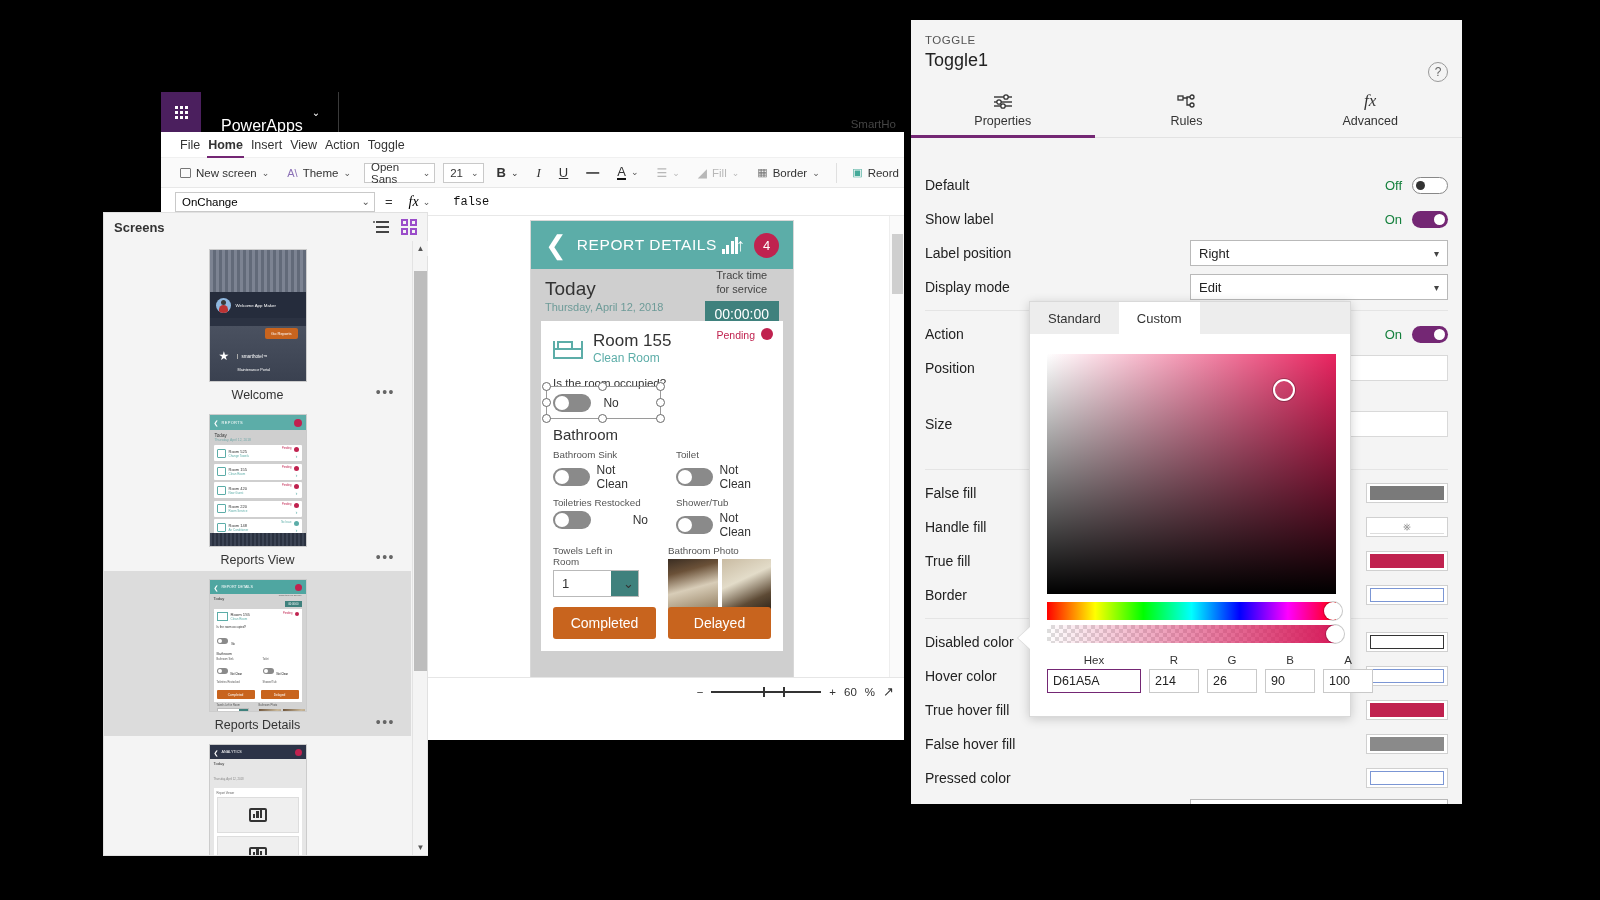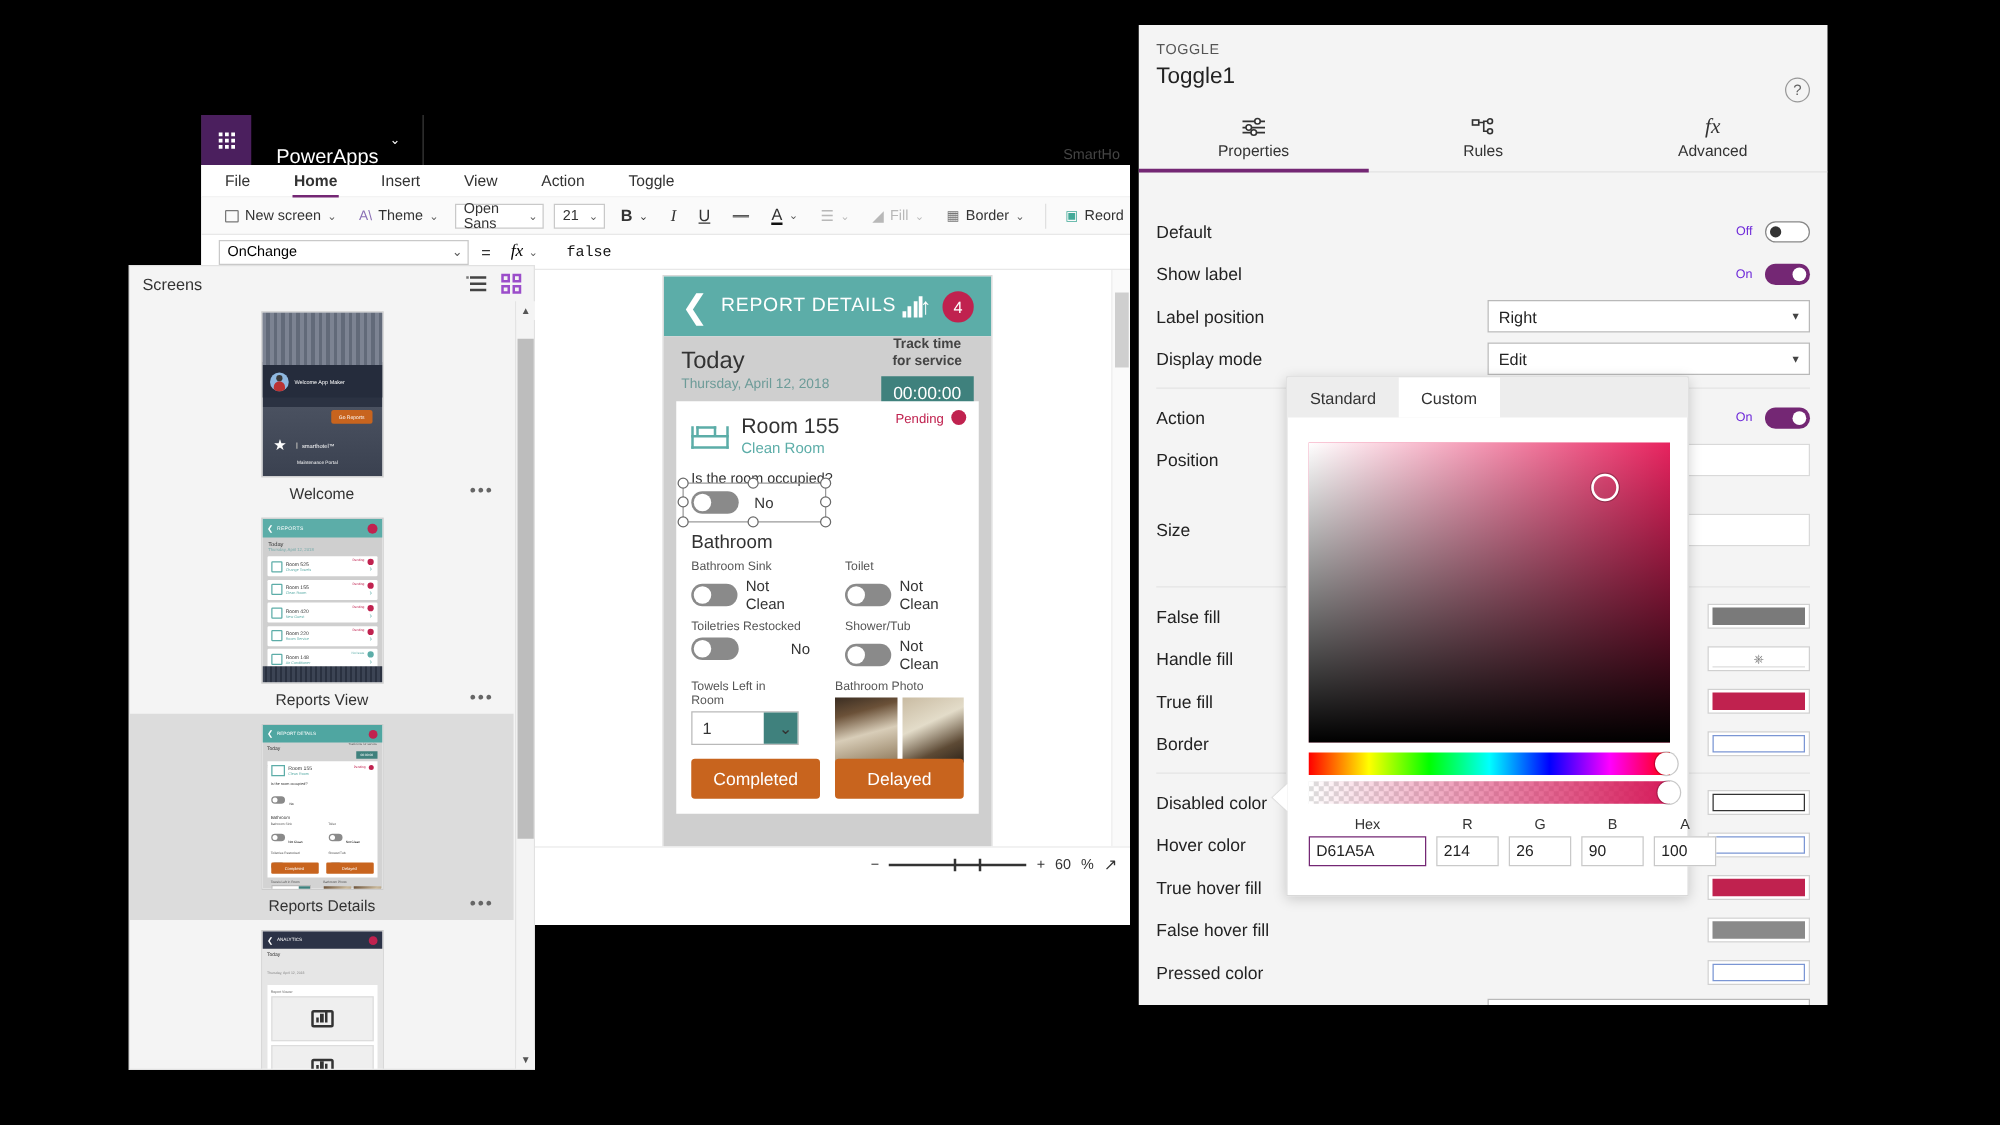--- a/index.html
+++ b/index.html
@@ -4,21 +4,21 @@
 <style>
   * { box-sizing: border-box; margin:0; padding:0; }
   html,body { width:1600px; height:900px; background:#000; overflow:hidden;
               font-family:"Liberation Sans", sans-serif; }
   #root { position:relative; width:1600px; height:900px; background:#000; }
 
   
   .screens-panel{ position:absolute; left:103px; top:212px; width:325px; height:644px;
     background:#f4f4f4; border:1px solid #e1e1e1; z-index:30; }
   .screens-head{ height:28px; display:flex; align-items:center; padding:0 10px; }
-  .screens-title{ font-size:13px; color:#333; }
+  .screens-title{ font-size:13px; color:#333;font-weight:bold; }
   .screens-head-icons{ margin-left:auto; display:flex; align-items:center; gap:12px; }
   .ic-list{ width:16px; height:12px; position:relative; }
   .ic-list i{ position:absolute; left:3px; right:0; height:2px; background:#444; }
   .ic-list i:nth-child(1){ top:0 } .ic-list i:nth-child(2){ top:5px } .ic-list i:nth-child(3){ top:10px }
   .ic-list b{ position:absolute; left:0; width:2px; height:2px; background:#777; top:0; }
   .ic-grid{ width:16px; height:16px; display:grid; grid-template-columns:1fr 1fr; grid-template-rows:1fr 1fr; gap:2px; }
   .ic-grid span{ border:2px solid #8a2be2; border-color:#9b4dca; }
   .screens-scroll{ position:absolute; left:0; top:28px; right:16px; bottom:0; overflow:hidden; }
 
   .thumb-item{ position:relative; padding:8px 0 4px; }
@@ -115,21 +115,21 @@
   
   .app{ position:absolute; left:161px; top:92px; width:743px; height:648px; background:#fff; z-index:10;}
   .app-top{ height:40px; background:#000; display:flex; align-items:center; }
   .waffle{ width:40px;height:40px; background:#4b1f5e; display:flex;align-items:center;justify-content:center;}
   .waffle-g{ display:grid; grid-template-columns:repeat(3,3px); grid-template-rows:repeat(3,3px); gap:2px;}
   .waffle-g span{ background:#fff; width:3px;height:3px;}
   .app-name{ color:#fff; font-size:16px; margin-left:20px;margin-top:28px;}
   .app-caret{ color:#fff; font-size:10px; margin-left:9px;}
   .app-sep{ width:1px; height:40px; background:#3a3a3a; margin-left:18px;}
 
-  .menubar{ height:26px; background:#fff; display:flex; align-items:center; padding-left:18px; gap:33px; border-bottom:1px solid #f0f0f0;}
+  .menubar{ height:26px; background:#fff; display:flex; align-items:center; padding-left:18px; gap:6px; border-bottom:1px solid #f0f0f0;}
   .menubar span{ font-size:12.5px; color:#333; position:relative; padding:4px 1px;}
   .menubar span.active{ font-weight:bold; }
   .menubar span.active:after{ content:""; position:absolute; left:0;right:0;bottom:-2px;height:2px;background:#742774;}
 
   .ribbon{ height:30px; background:#fafafa; display:flex; align-items:center; padding-left:14px; gap:8px; border-bottom:1px solid #e8e8e8; font-size:11.5px; color:#333;}
   .rb{ display:flex; align-items:center; gap:5px; padding:2px 5px; white-space:nowrap; }
   .rb.dim{ color:#b8b8b8;}
   .sq{ width:11px;height:10px;border:1.3px solid #777; border-radius:1px;}
   .sel{ height:20px; border:1px solid #c9c9c9; background:#fff; display:flex; align-items:center; padding:0 4px 0 6px; font-size:11.5px; }
   .sel .cv{ margin-left:auto; padding-left:8px; color:#555; font-size:9px;}
@@ -160,21 +160,21 @@
   .ph-sig{ margin-left:auto; display:flex; align-items:flex-end; gap:1.5px; height:18px;}
   .ph-sig i{ width:3px; background:#fff; display:block;}
   .ph-arrow{ color:#fff; font-size:18px; margin-left:-2px;}
   .ph-badge{ width:25px;height:25px;border-radius:50%;background:#c0224f;color:#fff;font-size:13px;
     display:flex;align-items:center;justify-content:center; margin-left:9px;}
   .ph-body{ background:#cfcfcf; padding:8px 0 0; height:417px; position:relative;}
   .ph-today{ padding:0 14px; position:relative; }
   .ph-today b{ font-size:19px; color:#333; font-weight:normal; display:block; line-height:1.25;}
   .ph-today i{ font-size:11px; color:#6d9b98; font-style:normal; display:block;}
   .ph-track{ position:absolute; right:14px; top:-8px; text-align:center;}
-  .ph-track span{ display:block; font-size:11px; color:#444; line-height:1.25;font-weight:bold;}
+  .ph-track span{ display:block; font-size:11px; color:#444; line-height:1.25;}
   .ph-clock{ background:#3f817d; color:#fff; font-size:14px; padding:5px 10px; margin-top:4px;}
   .ph-card{ margin:8px 10px 0; background:#fff; padding:10px 12px; height:330px; position:relative;}
   .ph-room{ display:flex; align-items:center; gap:10px;}
   .bed{ width:30px;height:23px; position:relative;}
   .bed i{ position:absolute; background:#5cada8;}
   .ph-room b{ font-size:17px; color:#333; font-weight:normal; display:block; line-height:1.2;}
   .ph-room i{ font-size:12px; color:#5cada8; font-style:normal; display:block;}
   .ph-pend{ position:absolute; right:28px; top:8px; font-size:10.5px; color:#c0224f;}
   .ph-pdot{ position:absolute; right:10px; top:7px; width:12px;height:12px;border-radius:50%;background:#c0224f;}
   .ph-q{ font-size:11.5px; color:#333; margin-top:12px;}
@@ -222,21 +222,21 @@
   .rp-tab{ flex:1; text-align:center; padding:8px 0 9px; position:relative;}
   .rp-tab .ti{ height:20px; display:flex;align-items:center;justify-content:center; color:#333;}
   .rp-tab .tl{ font-size:12.5px; color:#333; margin-top:3px;}
   .rp-tab.active:after{ content:""; position:absolute; left:0;right:0;bottom:-1px;height:3px;background:#742774;}
   .fx-ic{ font-style:italic; font-family:"Liberation Serif",serif; font-size:17px;}
 
   .rows{ position:absolute; left:0; right:0; top:148px; bottom:0; }
   .row{ height:34px; display:flex; align-items:center; padding:0 14px; position:relative; }
   .row .lb{ font-size:14px; color:#222;}
   .row .rt{ margin-left:auto; display:flex; align-items:center; gap:10px;}
-  .onoff{ font-size:10px; color:#6d28d9;margin-left:20px;}
+  .onoff{ font-size:13px; color:#15803d;margin-left:20px;}
   .sw{ width:36px;height:17px;border-radius:9px; position:relative; }
   .sw.off{ background:#fff; border:1px solid #888;}
   .sw.off:after{content:"";position:absolute;left:3px;top:3px;width:9px;height:9px;border-radius:50%;background:#333;}
   .sw.on{ background:#742774;}
   .sw.on:after{content:"";position:absolute;right:3px;top:3px;width:11px;height:11px;border-radius:50%;background:#fff;}
   .dd{ width:258px;height:26px;border:1px solid #b9b9b9;background:#fff; display:flex; align-items:center; padding:0 8px; font-size:13px; color:#222;}
   .dd .cv{ margin-left:auto; font-size:10px; color:#444;}
   .fld{ width:258px;height:26px;border:1px solid #d9d9d9;background:#fff;}
   .hdr-cell{ font-size:12.5px; color:#333; text-align:center; width:258px;}
   .sep{ height:1px; background:#e4e4e4; margin:6px 14px;}

